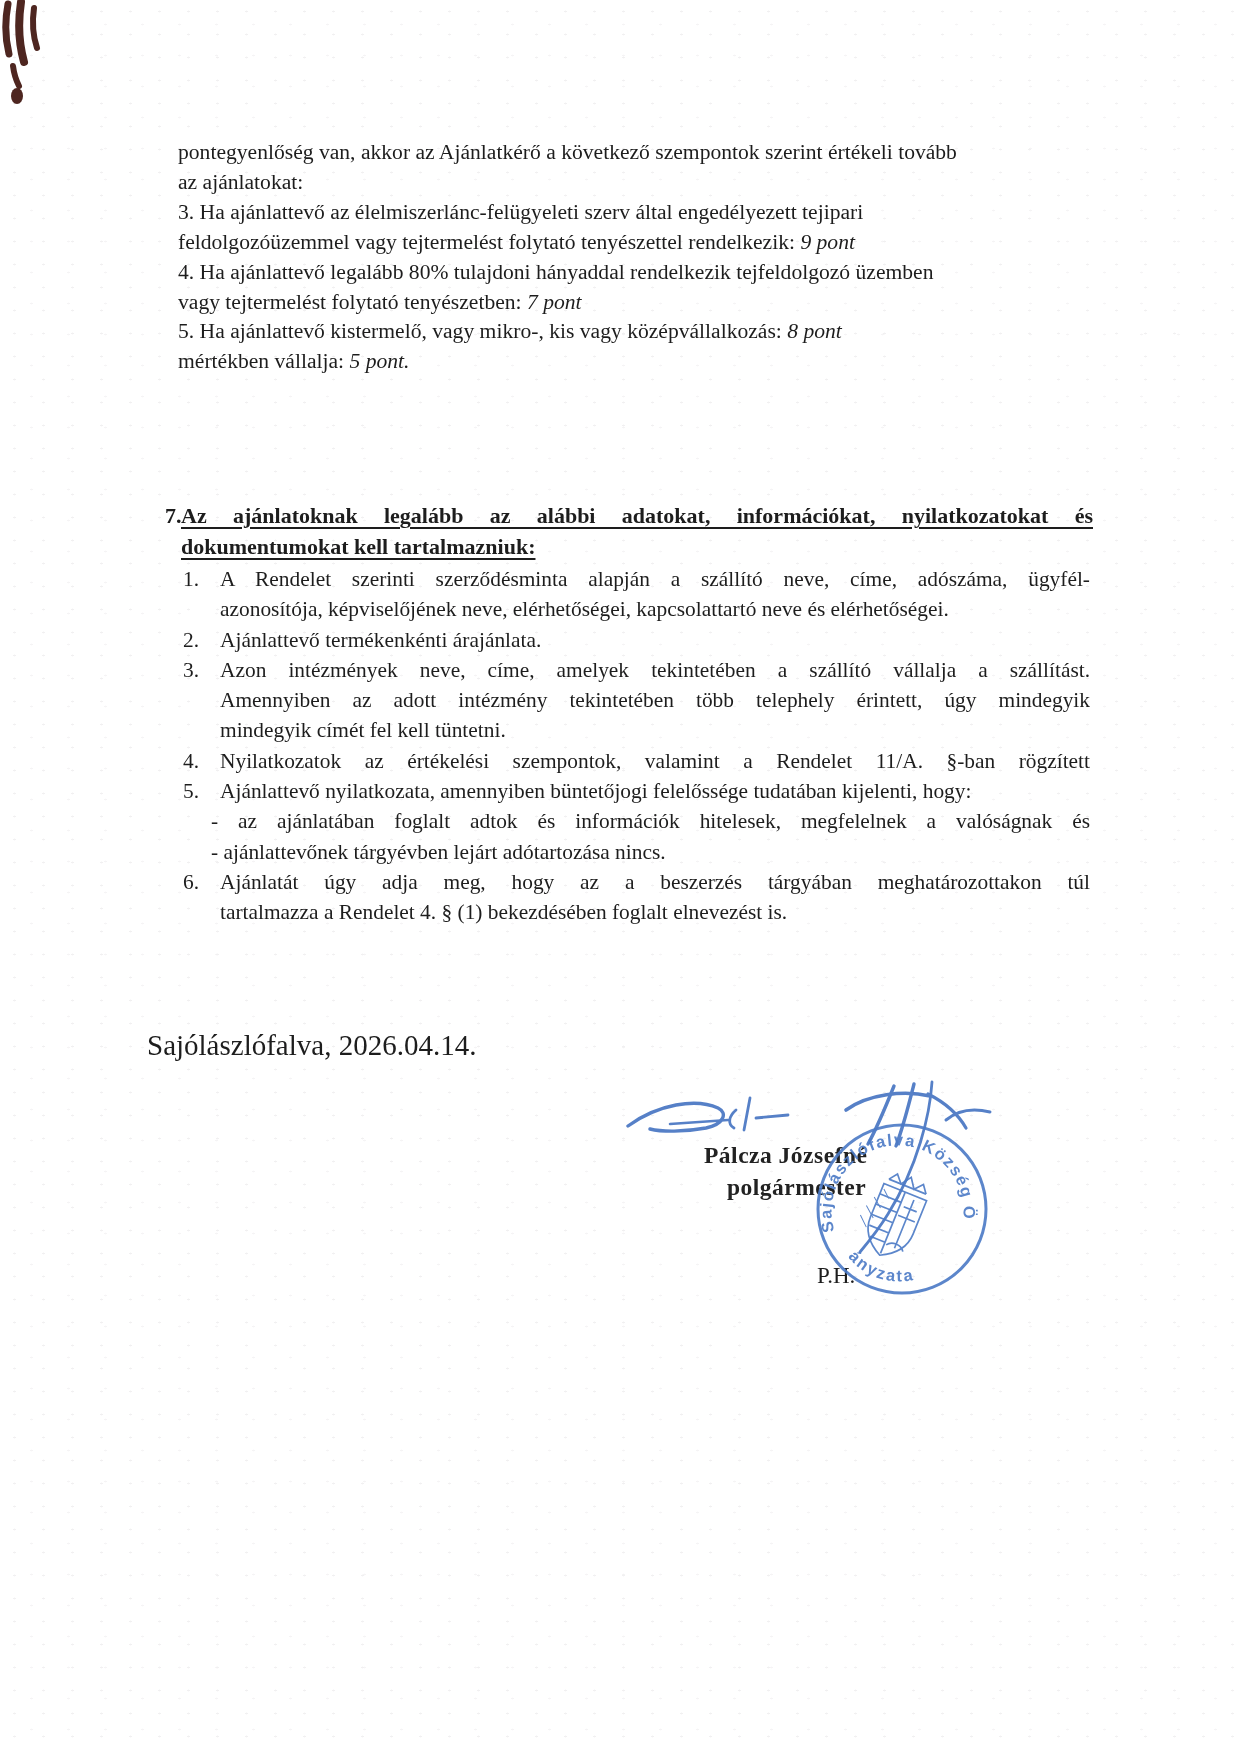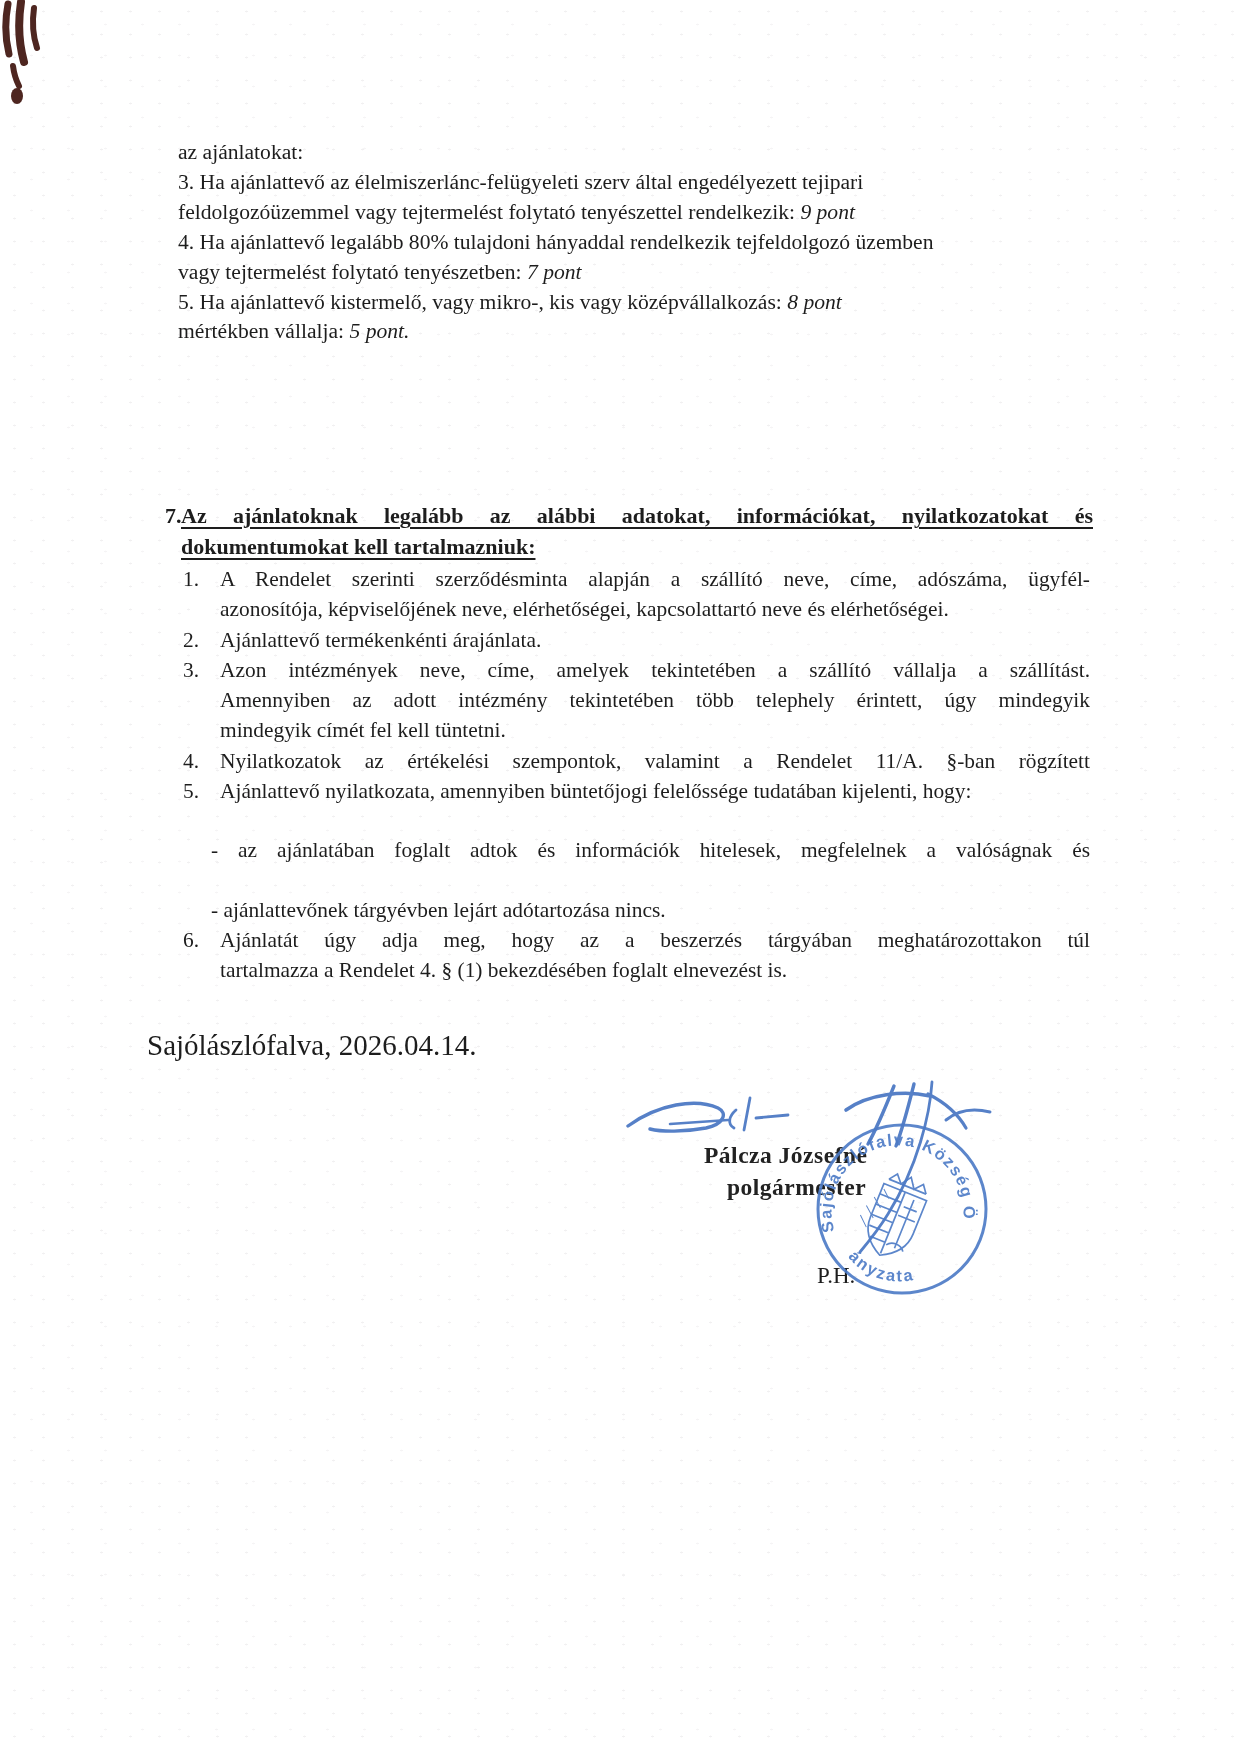--- a/index.html
+++ b/index.html
@@ -42,21 +42,21 @@
   .heading .hline.just{text-align:justify;text-align-last:justify;}
   
   .list{
     position:absolute;left:183px;top:564px;width:907px;
     font-size:21.4px;line-height:30.3px;
   }
   .item{position:relative;}
   .item .inum{position:absolute;left:0;top:0;}
   .item .ilines{margin-left:37px;}
   .item .iline.just{text-align:justify;text-align-last:justify;}
-  .item .iline.dash{margin-left:-9px;margin-top:29px;}
+  .item .iline.dash{margin-left:-9px;}
   
   .date{
     position:absolute;left:147px;top:1029px;
     font-size:29px;
   }
   
   .sig-name{
     position:absolute;left:704px;top:1142px;
     font-size:23.5px;font-weight:bold;letter-spacing:.5px;color:#222;
   }
@@ -80,20 +80,21 @@
     <g stroke="#3f140e" fill="none" stroke-linecap="round" opacity="0.92">
       <path d="M8,4 C5,20 5,38 9,54" stroke-width="7"></path>
       <path d="M21,2 C18,22 19,44 24,62" stroke-width="8"></path>
       <path d="M34,8 C32,22 33,36 37,48" stroke-width="6"></path>
       <path d="M13,66 C14,74 16,80 19,86" stroke-width="6"></path>
       <ellipse cx="17" cy="96" rx="6" ry="8" fill="#3f140e" stroke="none"></ellipse>
     </g>
   </svg>
 
   <div class="intro" id="intro">
+      <div class="line"><span>pontegyenlőség van, akkor az Ajánlatkérő a következő szempontok szerint értékeli tovább</span></div>
       <div class="line"><span>az ajánlatokat:</span></div>
       <div class="line"><span>3. Ha ajánlattevő az élelmiszerlánc-felügyeleti szerv által engedélyezett tejipari</span></div>
       <div class="line"><span>feldolgozóüzemmel vagy tejtermelést folytató tenyészettel rendelkezik: </span><span class="it">9 pont</span></div>
       <div class="line"><span>4. Ha ajánlattevő legalább 80% tulajdoni hányaddal rendelkezik tejfeldolgozó üzemben</span></div>
       <div class="line"><span>vagy tejtermelést folytató tenyészetben: </span><span class="it">7 pont</span></div>
       <div class="line"><span>5. Ha ajánlattevő kistermelő, vagy mikro-, kis vagy középvállalkozás: </span><span class="it">8 pont</span></div>
       <div class="line"><span>mértékben vállalja: </span><span class="it">5 pont.</span></div>
     </div>
 
   <div class="heading">

